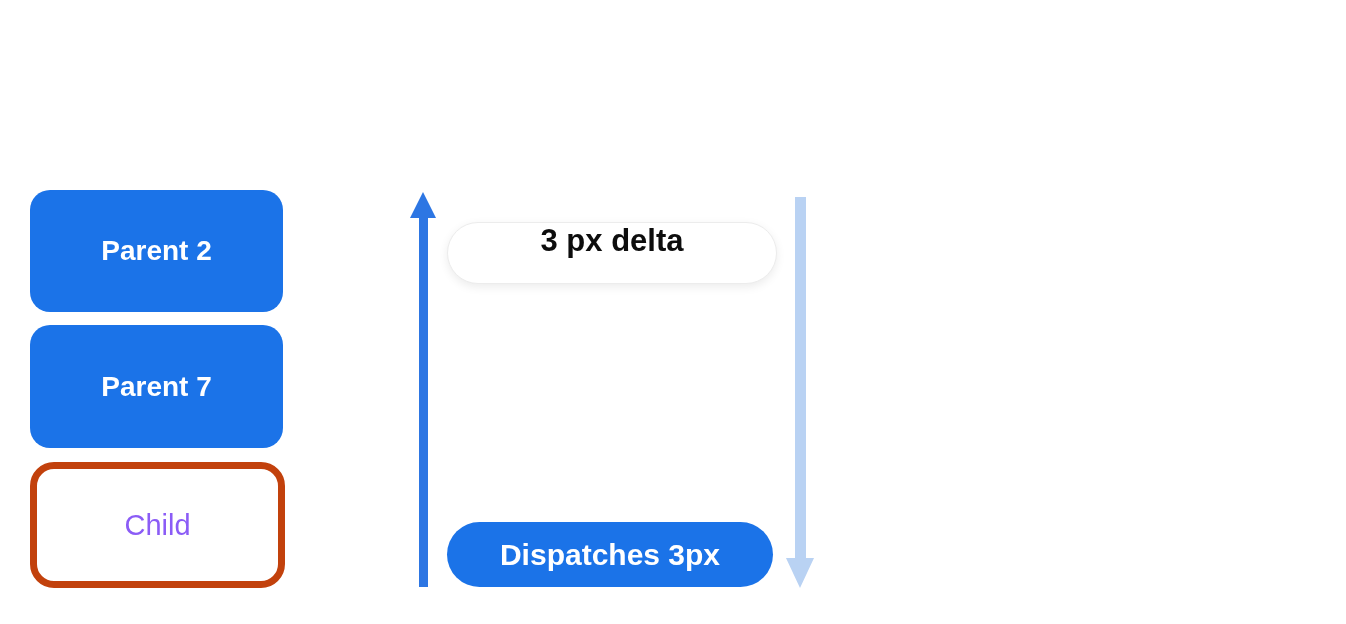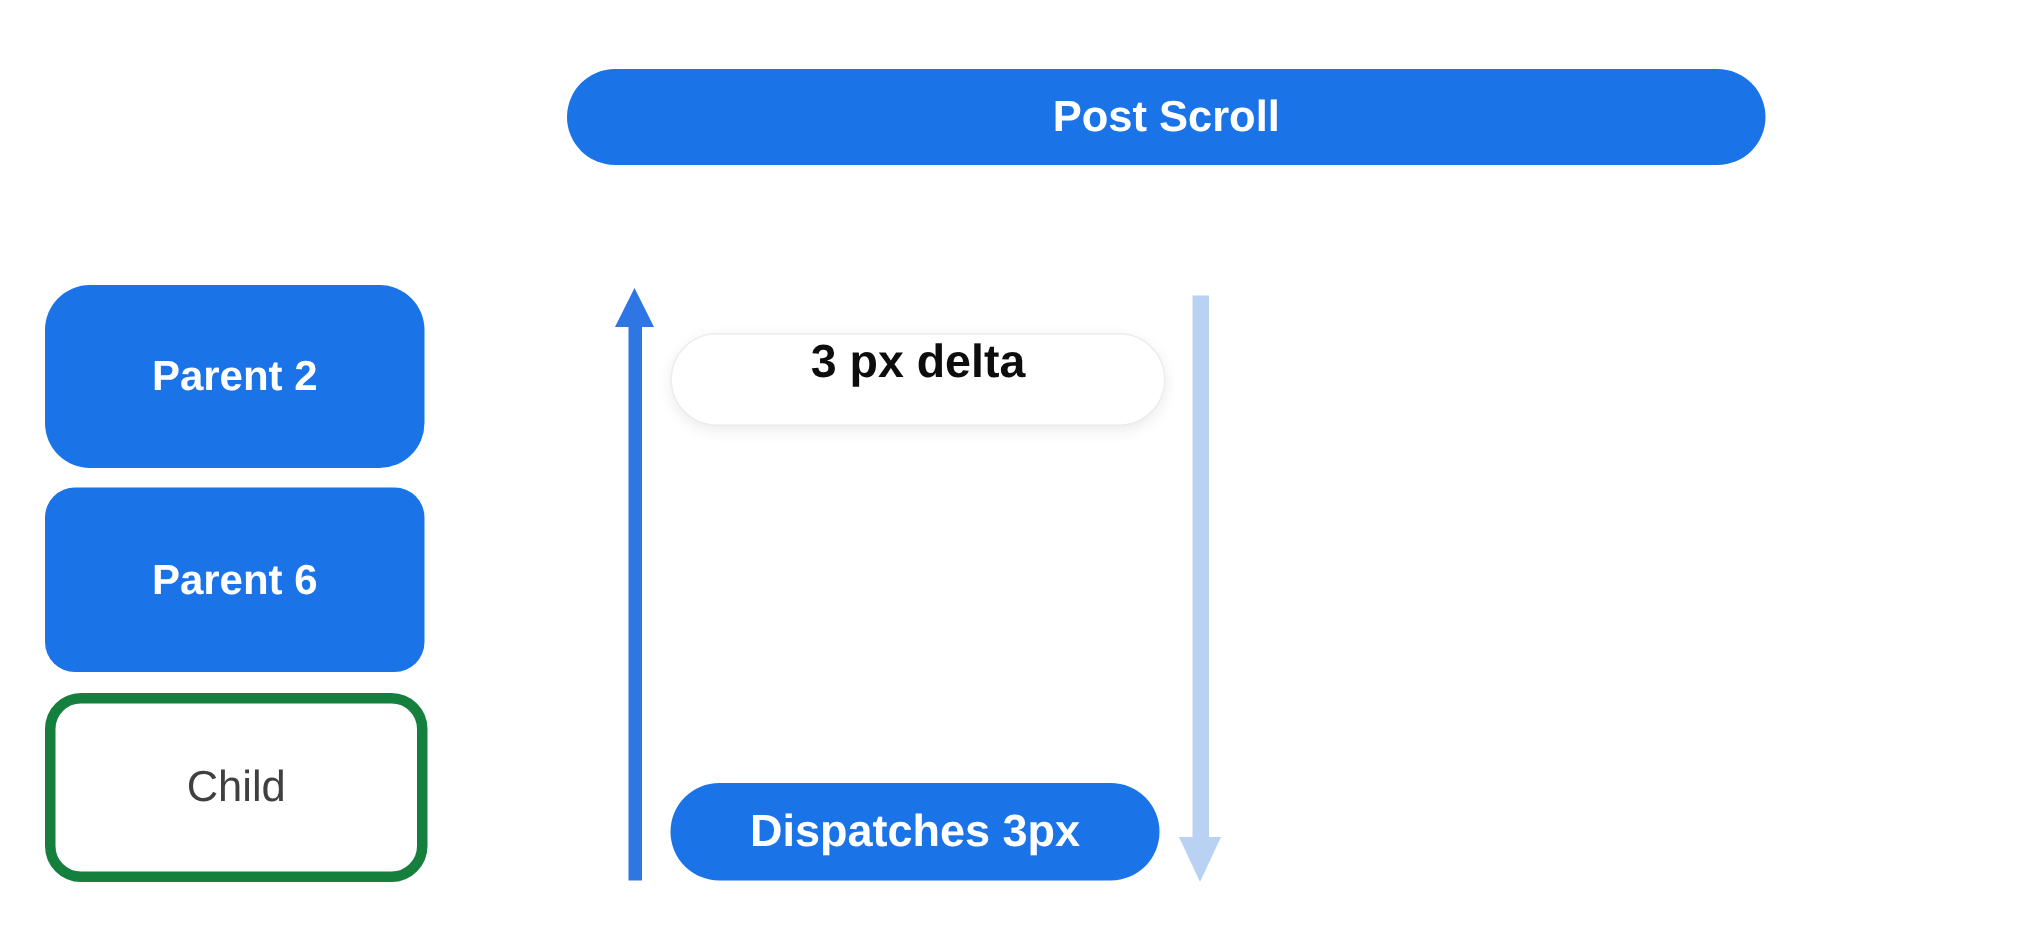--- a/index.html
+++ b/index.html
@@ -45,27 +45,27 @@
     box-sizing: border-box;
   }
   .node.filled {
     background: #1b73e8;
     color: #ffffff;
     font-size: 28px;
     font-weight: bold;
   }
   .node.outlined {
     background: #ffffff;
-    border: 7px solid #15803d;
+    border: 7px solid #c2410c;
     border-radius: 24px;
-    color: #404040;
+    color: #8b5cf6;
     font-size: 29px;
     font-weight: 500;
   }
-  .node-parent2 { top: 190px; height: 122px; border-radius: 30px; }
+  .node-parent2 { top: 190px; height: 122px; }
   .node-parent1 { top: 325px; height: 123px; }
   .node-child   { top: 462px; height: 126px; width: 255px; }
 
   
   .arrow { position: absolute; }
   .arrow .shaft { position: absolute; }
   .arrow .head {
     position: absolute;
     width: 0;
     height: 0;
@@ -136,30 +136,27 @@
     font-size: 30px;
     font-weight: bold;
     margin-top: 27px;
   }
 </style>
 </head>
 <body>
 
 <div id="canvas">
 
-  <div class="header-pill">
-    <span>Post Scroll</span>
-  </div>
 
   <div class="node filled node-parent2">
     <span>Parent 2</span>
   </div>
 
   <div class="node filled node-parent1">
-    <span>Parent 6</span>
+    <span>Parent 7</span>
   </div>
 
   <div class="node outlined node-child">
     <span>Child</span>
   </div>
 
   <div class="arrow up-arrow">
     <div class="shaft"></div>
     <div class="head"></div>
   </div>

